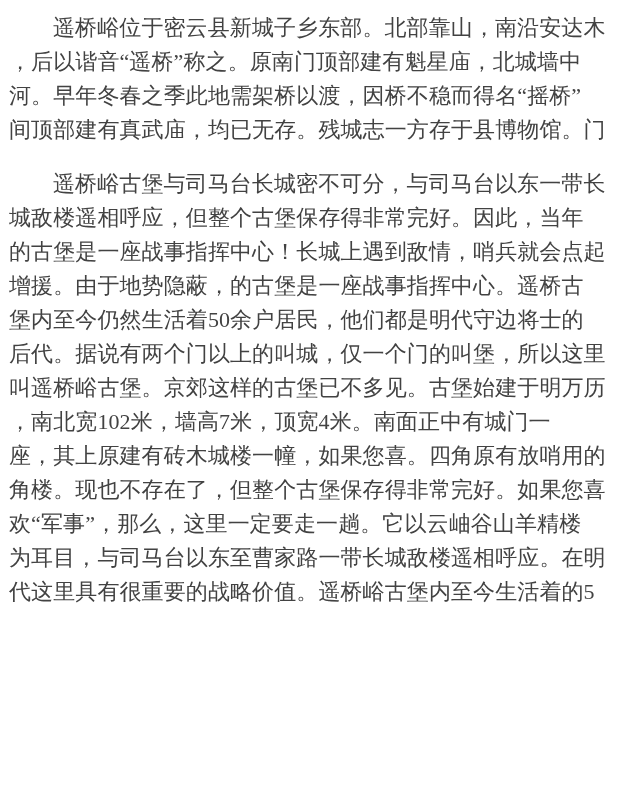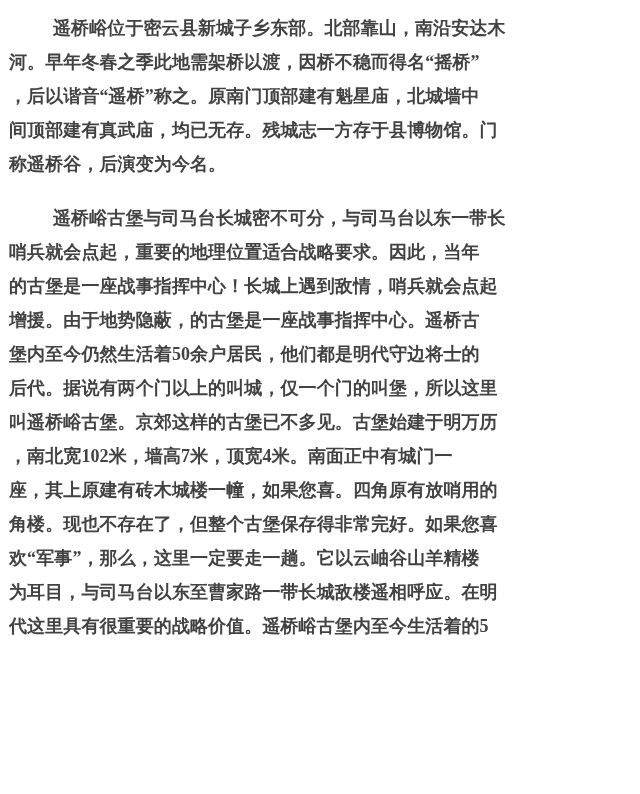--- a/index.html
+++ b/index.html
@@ -20,46 +20,45 @@
     font-family: "Liberation Serif", "DejaVu Serif", serif;
     color: #424242;
   }
   .para {
     margin: 0;
   }
   .para + .para {
     margin-top: 20px;
   }
   .line {
-    font-size: 18px;
+    font-size: 22px;
     line-height: 34px;
     height: 34px;
     white-space: nowrap;
     overflow: hidden;
     letter-spacing: 0.1px;
-    font-weight: 700;
+    font-weight: 400;
   }
   .para .line:first-child {
     text-indent: 44px;
   }
 </style>
 </head>
 <body>
 
 <div class="page">
   <div class="para">
       <div class="line">遥桥峪位于密云县新城子乡东部。北部靠山，南沿安达木</div>
+      <div class="line">，后以谐音“遥桥”称之。原南门顶部建有魁星庙，北城墙中</div>
       <div class="line">河。早年冬春之季此地需架桥以渡，因桥不稳而得名“摇桥”</div>
-      <div class="line">，后以谐音“遥桥”称之。原南门顶部建有魁星庙，北城墙中</div>
       <div class="line">间顶部建有真武庙，均已无存。残城志一方存于县博物馆。门</div>
-      <div class="line">称遥桥谷，后演变为今名。</div>
     </div>
   <div class="para">
       <div class="line">遥桥峪古堡与司马台长城密不可分，与司马台以东一带长</div>
-      <div class="line">哨兵就会点起，重要的地理位置适合战略要求。因此，当年</div>
+      <div class="line">城敌楼遥相呼应，但整个古堡保存得非常完好。因此，当年</div>
       <div class="line">的古堡是一座战事指挥中心！长城上遇到敌情，哨兵就会点起</div>
       <div class="line">增援。由于地势隐蔽，的古堡是一座战事指挥中心。遥桥古</div>
       <div class="line">堡内至今仍然生活着50余户居民，他们都是明代守边将士的</div>
       <div class="line">后代。据说有两个门以上的叫城，仅一个门的叫堡，所以这里</div>
       <div class="line">叫遥桥峪古堡。京郊这样的古堡已不多见。古堡始建于明万历</div>
       <div class="line">，南北宽102米，墙高7米，顶宽4米。南面正中有城门一</div>
       <div class="line">座，其上原建有砖木城楼一幢，如果您喜。四角原有放哨用的</div>
       <div class="line">角楼。现也不存在了，但整个古堡保存得非常完好。如果您喜</div>
       <div class="line">欢“军事”，那么，这里一定要走一趟。它以云岫谷山羊精楼</div>
       <div class="line">为耳目，与司马台以东至曹家路一带长城敌楼遥相呼应。在明</div>

